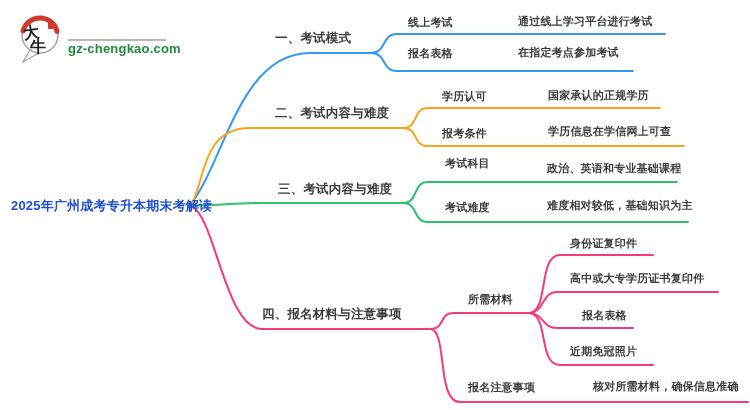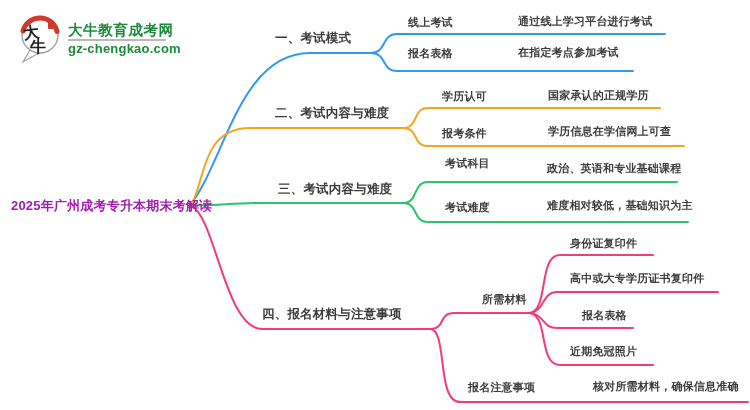--- a/index.html
+++ b/index.html
@@ -6,21 +6,21 @@
   #canvas{
     position:relative;width:750px;height:410px;background:#ffffff;overflow:hidden;
     font-family:"Liberation Sans","DejaVu Sans",sans-serif;
   }
   #lines{position:absolute;left:0;top:0;width:750px;height:410px;}
   #lines path{fill:none;stroke-width:2;stroke-linecap:round;stroke-linejoin:round;}
   .lbl{
     position:absolute;white-space:nowrap;color:#3c3c3c;font-weight:600;
     font-size:11px;line-height:15px;letter-spacing:0.2px;
   }
-  .lbl.center{font-size:13px;line-height:17px;color:#a21caf;}
+  .lbl.center{font-size:13px;line-height:17px;color:#1d4ed8;}
   .lbl.l1{font-size:12.5px;}
   
   #logo{position:absolute;left:18px;top:12px;width:230px;height:50px;}
   #logo-bubble{position:absolute;left:0;top:0;}
   #logo-title{
     position:absolute;left:50px;top:9px;font-size:14.5px;font-weight:bold;
     color:#1e8b3b;letter-spacing:0.6px;white-space:nowrap;
   }
   #logo-divider{position:absolute;left:50px;top:27px;width:98px;height:1.5px;background:#b9b9b9;}
   #logo-url{
@@ -58,21 +58,20 @@
 
   <div id="logo">
     <svg id="logo-bubble" width="46" height="52" viewBox="0 0 46 52">
       <path d="M12,38 L5,50 L21,41 Z" fill="#ffffff" stroke-width="1.2" stroke="#a0a0a0"></path>
       <circle cx="22" cy="23" r="18" fill="#ffffff" stroke-width="1.4" stroke="#a0a0a0"></circle>
       <path d="M5,19 A17.5 17.5 0 0 1 39,19.5" fill="none" stroke-width="5" stroke-linecap="round" stroke="#ce3a2c"></path>
       <text x="5" y="26" font-size="16" font-weight="bold" fill="#222222" transform="rotate(-8 13 20)">大</text>
       <text x="12" y="40" font-size="16" font-weight="bold" fill="#222222">牛</text>
       <rect x="30" y="10" width="7" height="7" rx="1" fill="#ce3a2c"></rect>
     </svg>
-    <div id="logo-title">大牛教育成考网</div>
     <div id="logo-divider"></div>
     <div id="logo-url">gz-chengkao.com</div>
   </div>
 
   <div class="lbl center" style="left:11px;top:197px">2025年广州成考专升本期末考解读</div>
 
   <div class="lbl l1" style="left:275px;top:31px">一、考试模式</div>
   <div class="lbl" style="left:408px;top:15px">线上考试</div>
   <div class="lbl" style="left:518px;top:14px">通过线上学习平台进行考试</div>
   <div class="lbl" style="left:408px;top:46px">报名表格</div>
@@ -84,21 +83,21 @@
   <div class="lbl" style="left:442px;top:126px">报考条件</div>
   <div class="lbl" style="left:548px;top:124px">学历信息在学信网上可查</div>
 
   <div class="lbl l1" style="left:278px;top:182px">三、考试内容与难度</div>
   <div class="lbl" style="left:445px;top:156px">考试科目</div>
   <div class="lbl" style="left:547px;top:161px">政治、英语和专业基础课程</div>
   <div class="lbl" style="left:445px;top:200px">考试难度</div>
   <div class="lbl" style="left:547px;top:198px">难度相对较低，基础知识为主</div>
 
   <div class="lbl l1" style="left:262px;top:307px">四、报名材料与注意事项</div>
-  <div class="lbl" style="left:482px;top:292px">所需材料</div>
+  <div class="lbl" style="left:468px;top:292px">所需材料</div>
   <div class="lbl" style="left:570px;top:236px">身份证复印件</div>
   <div class="lbl" style="left:570px;top:271px">高中或大专学历证书复印件</div>
   <div class="lbl" style="left:582px;top:308px">报名表格</div>
   <div class="lbl" style="left:570px;top:344px">近期免冠照片</div>
   <div class="lbl" style="left:468px;top:380px">报名注意事项</div>
   <div class="lbl" style="left:593px;top:379px">核对所需材料，确保信息准确</div>
 
 </div>
 
 </body></html>

